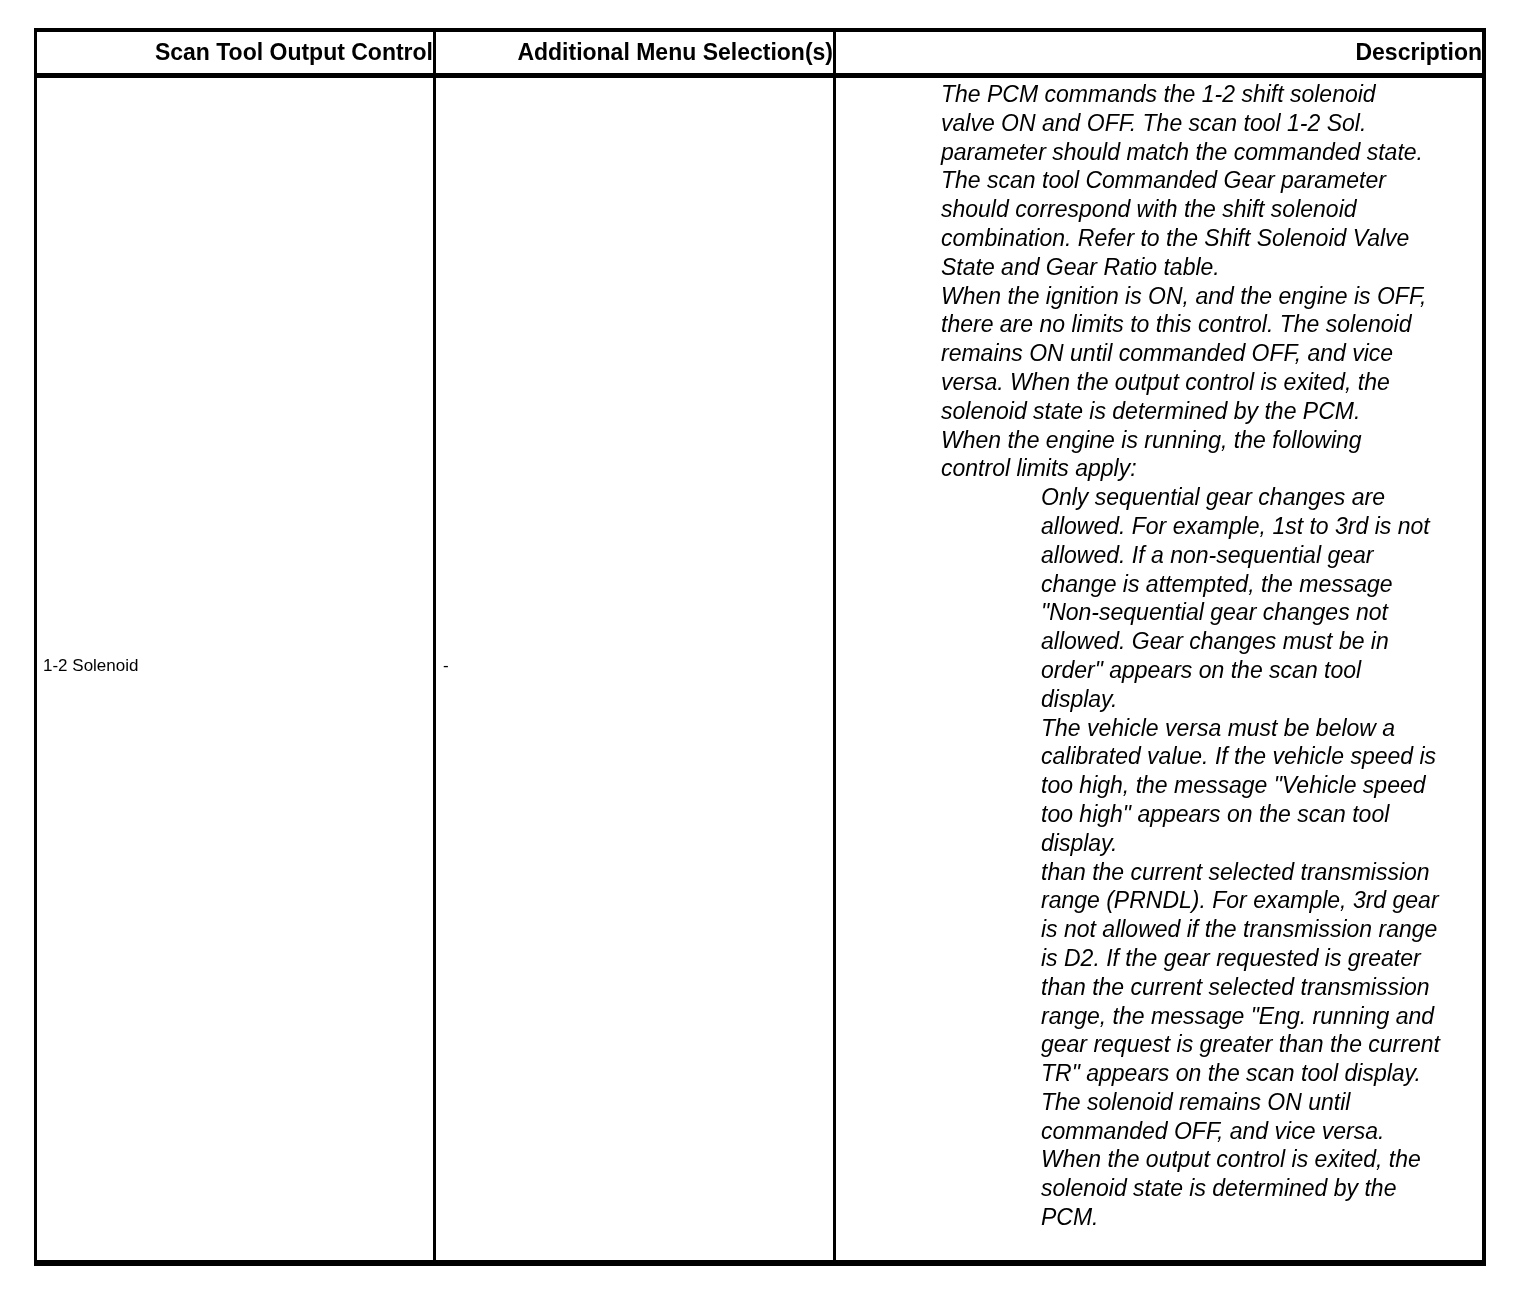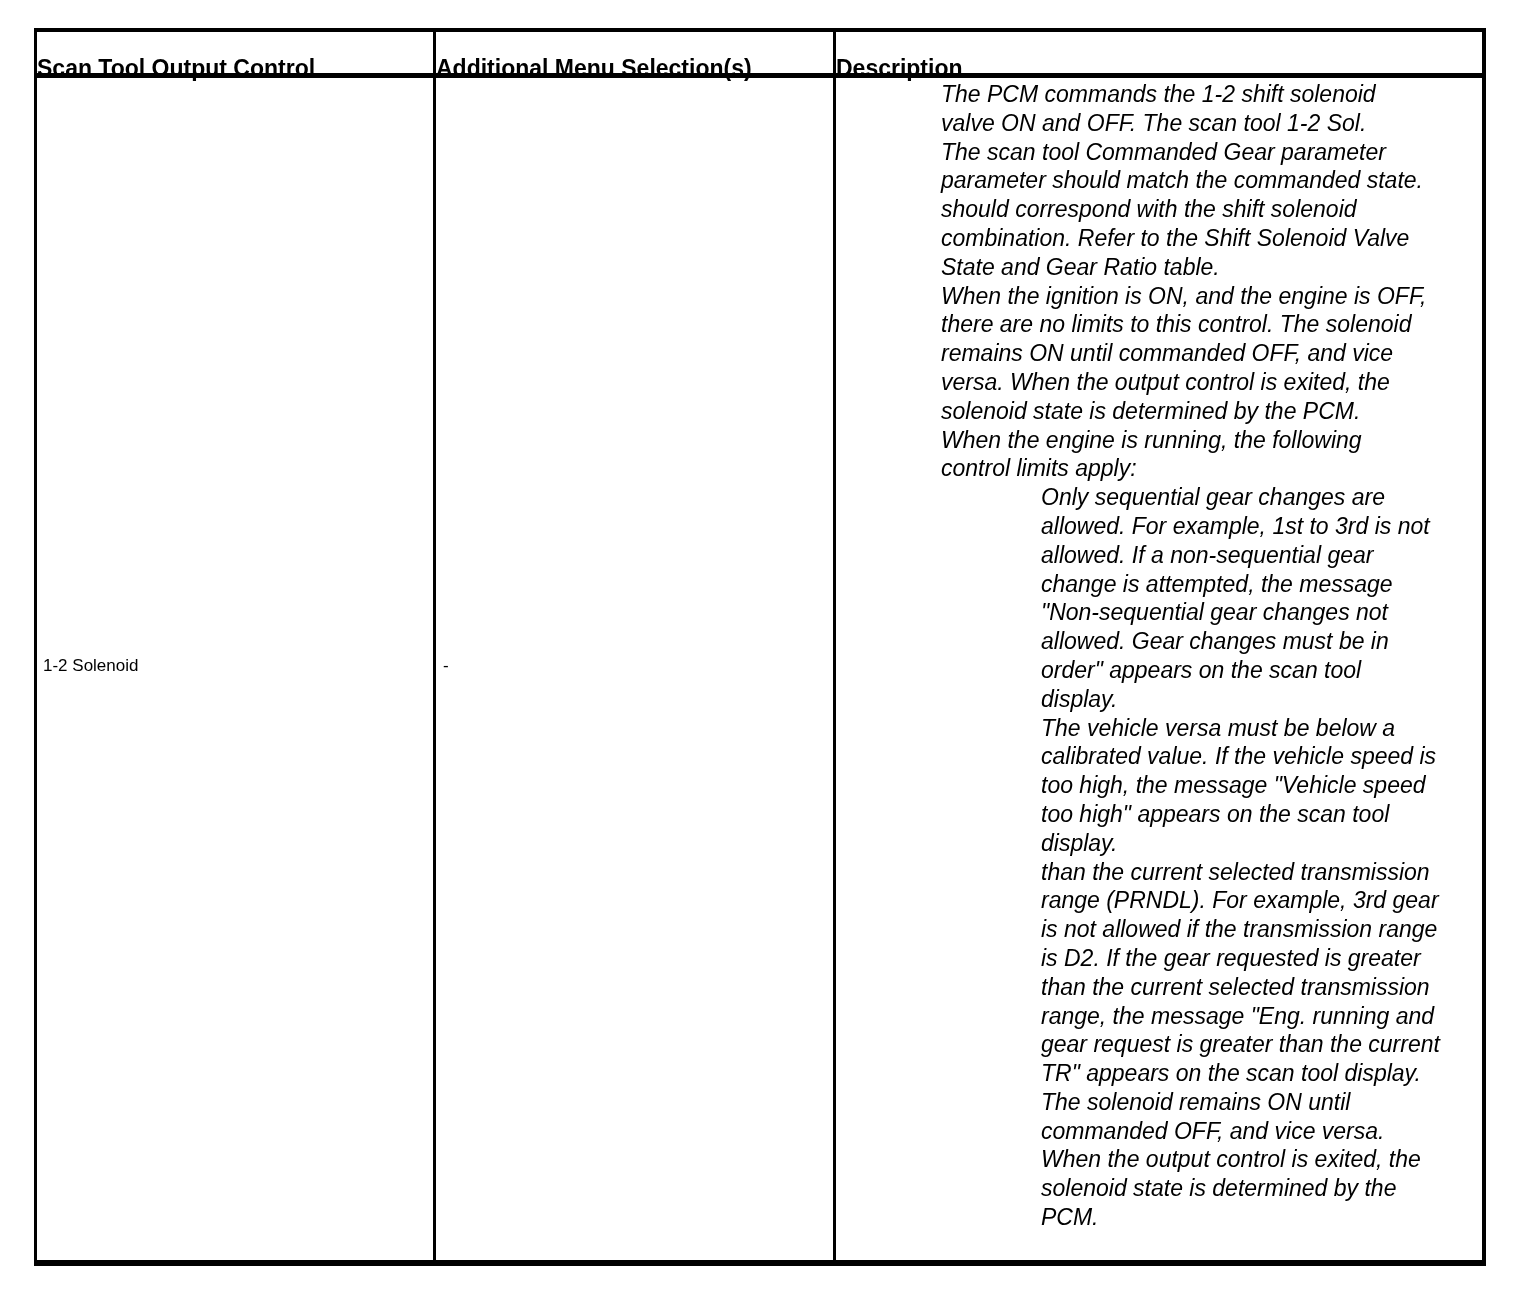--- a/index.html
+++ b/index.html
@@ -43,25 +43,24 @@
       width: 3px;
       background: #000;
     }
     .div1 { left: 396px; }
     .div2 { left: 796px; }
     .hcell {
       position: absolute;
       top: 0;
       height: 52px;
       line-height: 41px;
-      text-align: left;
+      text-align: right;
       font-weight: bold;
       font-size: 23px;
       white-space: nowrap;
-      margin-top: 16px;
     }
     .h1 { left: 0; width: 396px; }
     .h2 { left: 399px; width: 397px; }
     .h3 { left: 799px; width: 646px; }
 
     .cell-text {
       position: absolute;
       font-size: 17px;
       white-space: nowrap;
     }
@@ -99,22 +98,22 @@
   <div class="col-divider div1"></div>
   <div class="col-divider div2"></div>
 
   <div class="cell-text c1">1-2 Solenoid</div>
   <div class="cell-text c2">-</div>
 
   <div class="desc">
     <div>
       <span class="line">The PCM commands the 1-2 shift solenoid</span>
       <span class="line">valve ON and OFF. The scan tool 1-2 Sol.</span>
+      <span class="line">parameter should match the commanded state.</span>
       <span class="line">The scan tool Commanded Gear parameter</span>
-      <span class="line">parameter should match the commanded state.</span>
       <span class="line">should correspond with the shift solenoid</span>
       <span class="line">combination. Refer to the Shift Solenoid Valve</span>
       <span class="line">State and Gear Ratio table.</span>
       <span class="line">When the ignition is ON, and the engine is OFF,</span>
       <span class="line">there are no limits to this control. The solenoid</span>
       <span class="line">remains ON until commanded OFF, and vice</span>
       <span class="line">versa. When the output control is exited, the</span>
       <span class="line">solenoid state is determined by the PCM.</span>
       <span class="line">When the engine is running, the following</span>
       <span class="line">control limits apply:</span>

